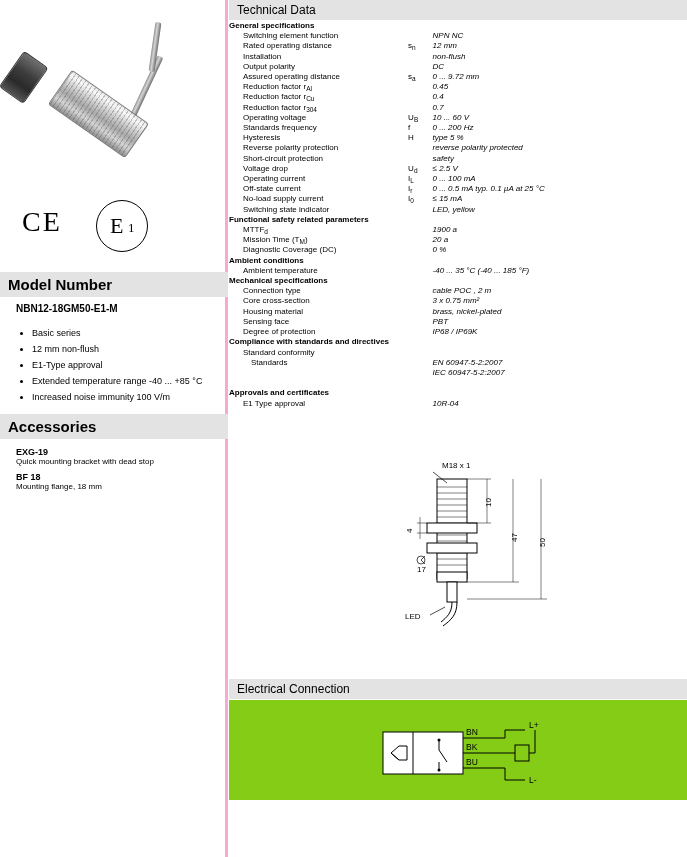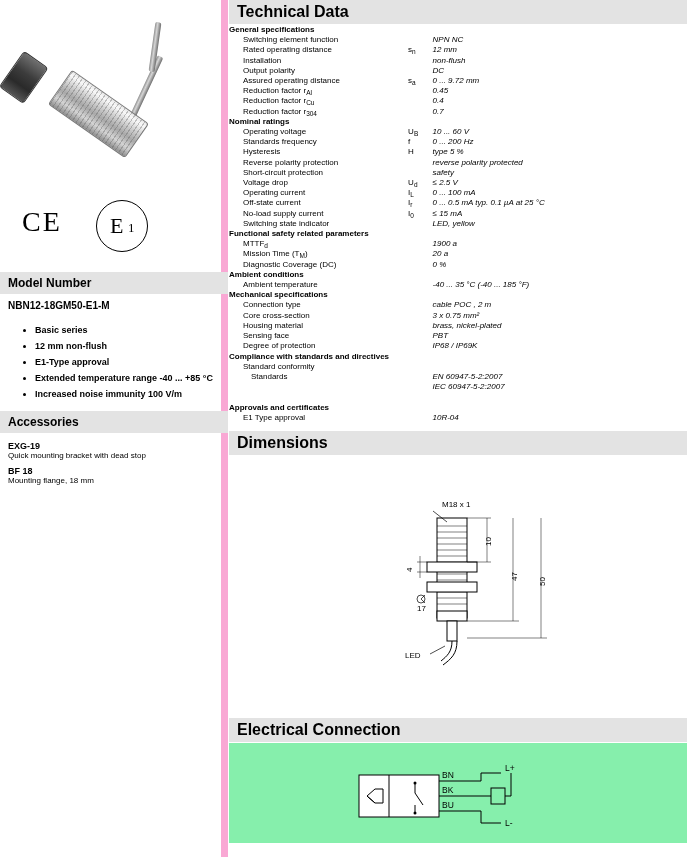--- a/index.html
+++ b/index.html
@@ -21,21 +21,21 @@
     width: 687px;
     height: 857px;
   }
   
   .left-col {
     position: absolute;
     left: 0;
     top: 0;
     width: 228px;
     height: 857px;
-    border-right: 7px solid #f9a8d4;
+    border-right: 3px solid #f9a8d4;
     box-sizing: border-box;
   }
   .product-image {
     position: absolute;
     left: 10px;
     top: 8px;
     width: 200px;
     height: 190px;
   }
   
@@ -138,63 +138,62 @@
   .e-circle .e-num {
     position: absolute;
     left: 31px;
     top: 19px;
     font-family: "Liberation Serif", serif;
     font-size: 13px;
   }
   .lsection-head {
     background: #e3e3e3;
     font-weight: bold;
-    font-size: 12px;
+    font-size: 15px;
     padding: 4px 8px 4px 8px;
     margin: 0;
   }
   .lblock {
-    padding: 6px 8px 6px 8px;
+    padding: 6px 8px 6px 16px;
   }
   .model-number {
     font-weight: bold;
     font-size: 10px;
   }
   ul.features {
     margin: 2px 0 0 0;
     padding-left: 16px;
   }
   ul.features li {
-    font-weight: bold;
+    font-weight: normal;
     font-size: 9px;
     margin-bottom: 5px;
     line-height: 11px;
-    margin-left: 11px;
   }
   .acc-name {
     font-weight: bold;
     font-size: 9px;
     margin-top: 2px;
   }
   .acc-desc {
     font-size: 8px;
     margin-bottom: 6px;
   }
   
   .right-col {
     position: absolute;
     left: 229px;
     top: 0;
     width: 458px;
     height: 857px;
   }
   .rsection-head {
     background: #e3e3e3;
-    font-weight: bold;
-    font-size: 16px;
+    font-weight: normal;
+    font-size: 12px;
     padding: 3px 0 3px 8px;
     border-bottom: 1px solid #ffffff;
   }
   table.spec {
     width: 100%;
     border-collapse: collapse;
     font-size: 8px;
     table-layout: fixed;
   }
   table.spec td {
@@ -228,21 +227,22 @@
   .dim-area {
     position: relative;
     height: 262px;
     background: #fff;
   }
   .dim-svg { position: absolute; left: 0; top: 0; }
   
   .elec-area {
     position: relative;
     height: 100px;
-    background: #86efac;
+    background: #84cc16;
+    padding-left: 24px;
   }
 </style>
 </head>
 <body>
 
 <div class="page">
 
   <div class="left-col">
 
     <div class="product-image">
@@ -338,23 +338,20 @@
           <td class="lbl">Reduction factor r<sub>Cu</sub></td>
           <td class="sym"></td>
           <td class="val">0.4</td>
         </tr>
         <tr>
           <td class="lbl">Reduction factor r<sub>304</sub></td>
           <td class="sym"></td>
           <td class="val">0.7</td>
         </tr>
 
-        <tr class="grp">
-          <td colspan="3">Nominal ratings</td>
-        </tr>
         <tr>
           <td class="lbl">Operating voltage</td>
           <td class="sym">U<sub>B</sub></td>
           <td class="val">10 ... 60 V</td>
         </tr>
         <tr>
           <td class="lbl">Standards frequency</td>
           <td class="sym">f</td>
           <td class="val">0 ... 200 Hz</td>
         </tr>
@@ -485,21 +482,20 @@
         <tr>
           <td class="lbl">E1 Type approval</td>
           <td class="sym"></td>
           <td class="val">10R-04</td>
         </tr>
       </tbody>
     </table>
 
     <div style="height:8px"></div>
 
-    <div class="rsection-head">Dimensions</div>
 
     <div class="dim-area">
       <svg class="dim-svg" width="458" height="262">
 
         <rect x="208" y="62" width="30" height="100" fill="#ffffff" stroke="#000" stroke-width="1"></rect>
 
         <g stroke="#000" stroke-width="0.5">
           <line x1="208" y1="70" x2="238" y2="70"></line>
           <line x1="208" y1="76" x2="238" y2="76"></line>
           <line x1="208" y1="82" x2="238" y2="82"></line>

